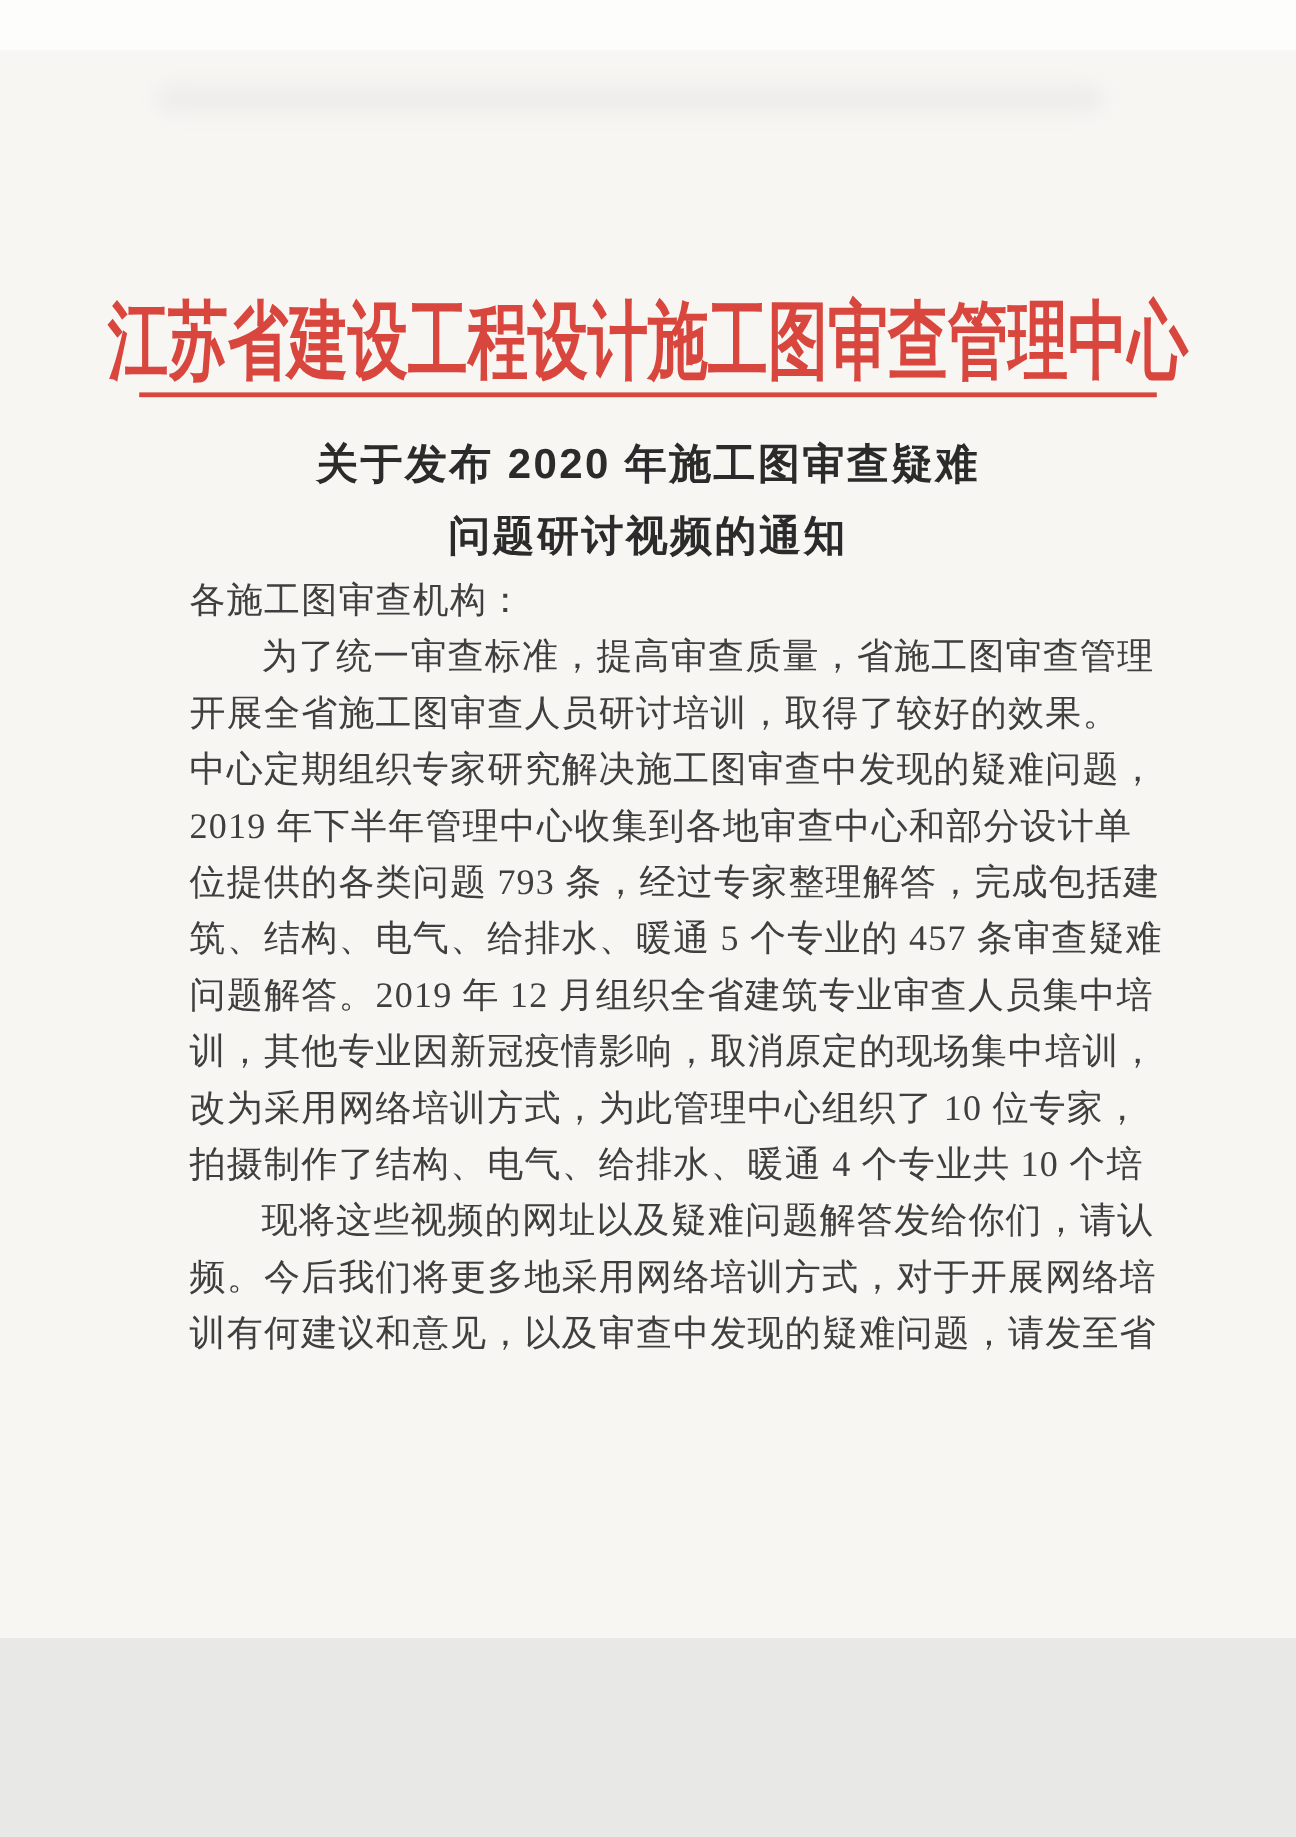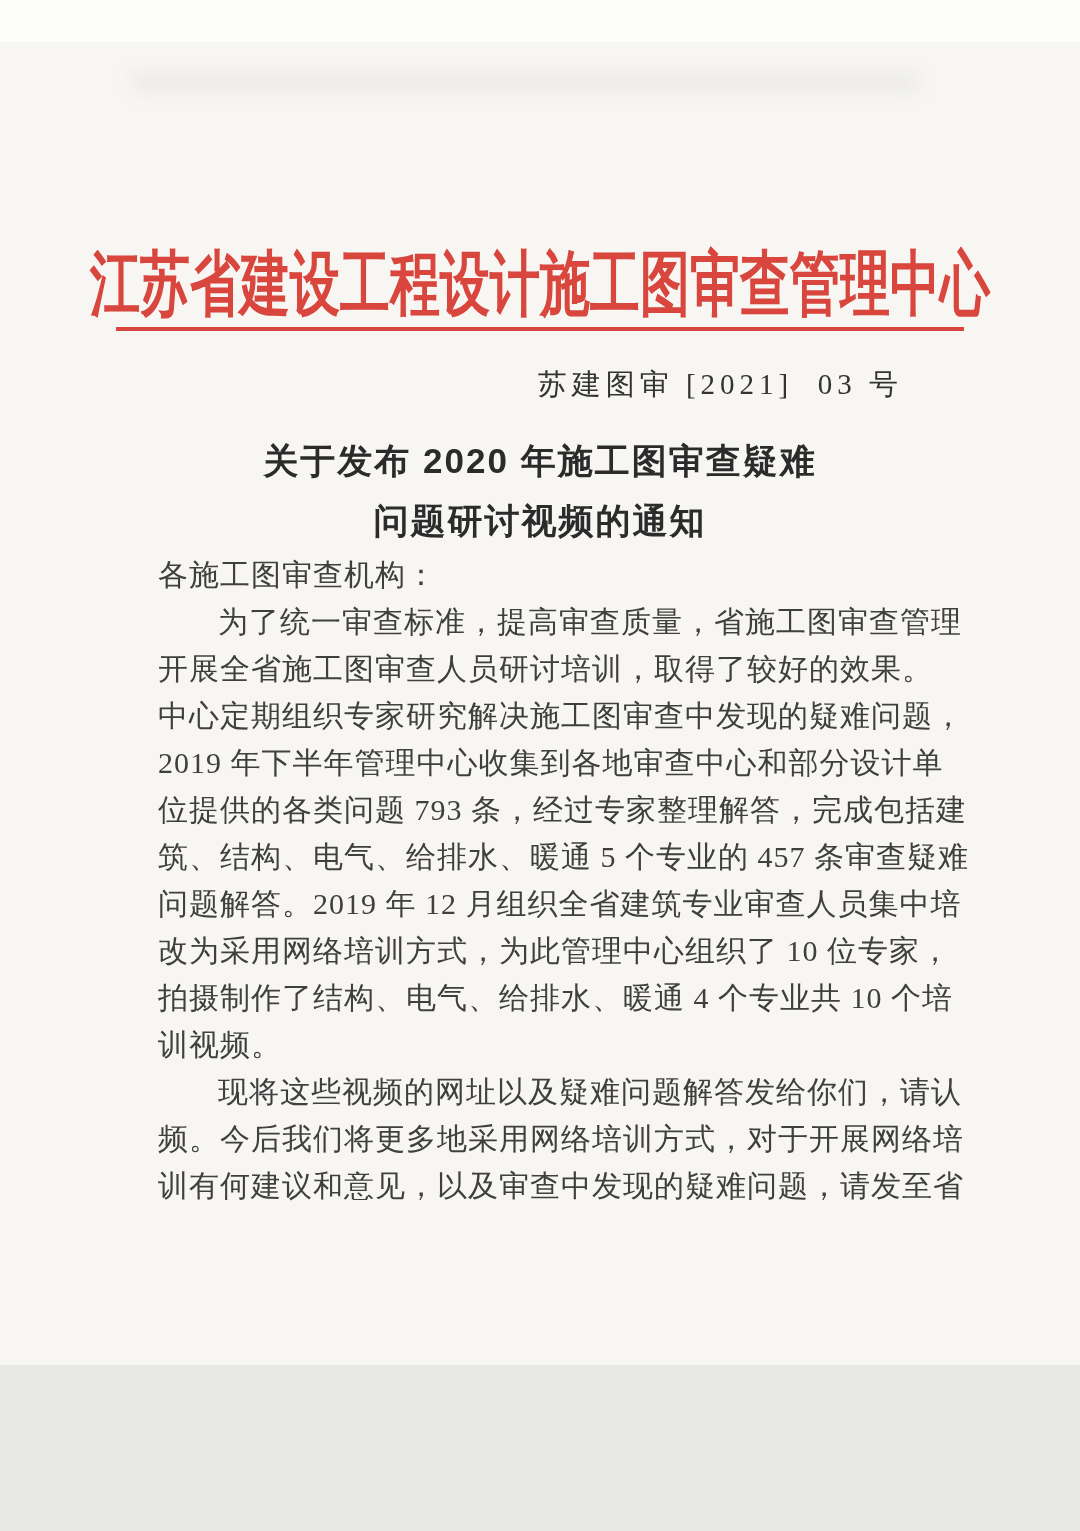--- a/index.html
+++ b/index.html
@@ -166,39 +166,38 @@
 
 <div class="page">
 
   <div class="bleed-smudge"></div>
 
   <div class="org-name-wrap">
     <span class="org-name">江苏省建设工程设计施工图审查管理中心</span>
   </div>
   <hr class="red-rule">
 
-  <div class="doc-number">苏建图审 [2021]  03 号</div>
 
   <div class="doc-title">
     <div>关于发布 2020 年施工图审查疑难</div>
     <div>问题研讨视频的通知</div>
   </div>
 
   <div class="doc-body">
     <div class="salutation">各施工图审查机构：</div>
     <div class="doc-line indent">为了统一审查标准，提高审查质量，省施工图审查管理</div>
     <div class="doc-line">开展全省施工图审查人员研讨培训，取得了较好的效果。</div>
     <div class="doc-line">中心定期组织专家研究解决施工图审查中发现的疑难问题，</div>
     <div class="doc-line">2019 年下半年管理中心收集到各地审查中心和部分设计单</div>
     <div class="doc-line">位提供的各类问题 793 条，经过专家整理解答，完成包括建</div>
     <div class="doc-line">筑、结构、电气、给排水、暖通 5 个专业的 457 条审查疑难</div>
     <div class="doc-line">问题解答。2019 年 12 月组织全省建筑专业审查人员集中培</div>
+    <div class="doc-line">训，其他专业因新冠疫情影响，取消原定的现场集中培训，</div>
     <div class="doc-line">改为采用网络培训方式，为此管理中心组织了 10 位专家，</div>
     <div class="doc-line">拍摄制作了结构、电气、给排水、暖通 4 个专业共 10 个培</div>
-    <div class="doc-line short">训视频。</div>
     <div class="doc-line indent">现将这些视频的网址以及疑难问题解答发给你们，请认</div>
     <div class="doc-line">频。今后我们将更多地采用网络培训方式，对于开展网络培</div>
     <div class="doc-line">训有何建议和意见，以及审查中发现的疑难问题，请发至省</div>
   </div>
 
   <div class="wechat-watermark">
     <span>
       <svg width="62" height="50" viewBox="0 0 62 50">
 
         <ellipse cx="16" cy="16" rx="14" ry="12" fill="#f6f5f2" stroke="#dddcd9" stroke-width="2.5"></ellipse>

